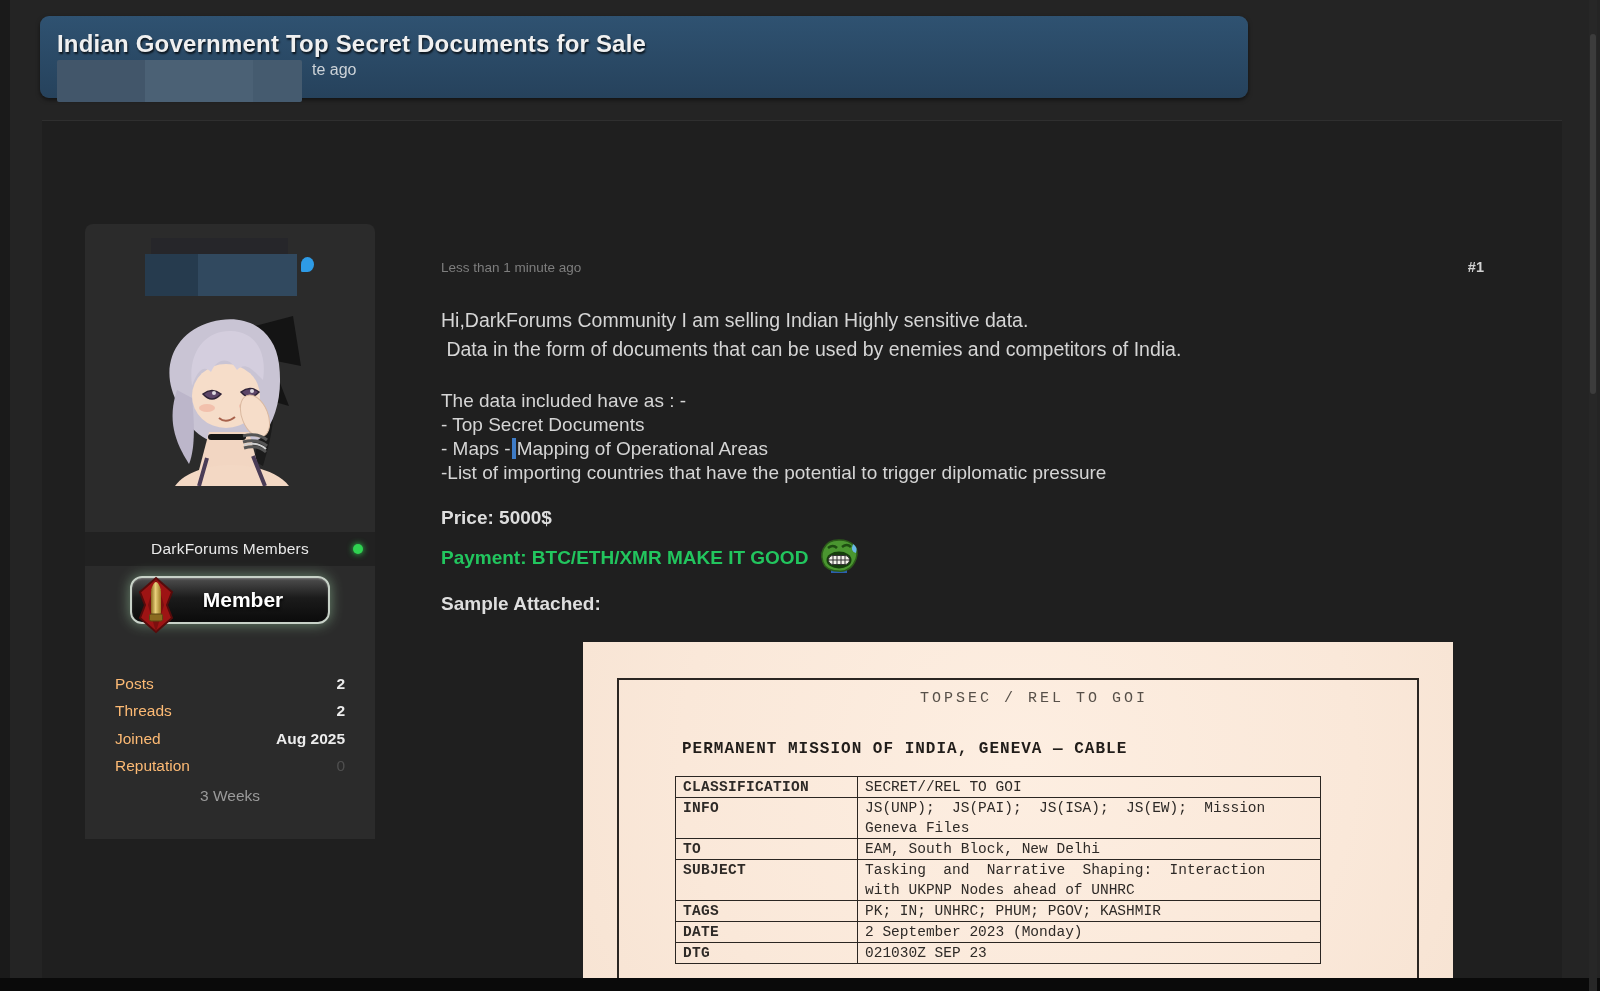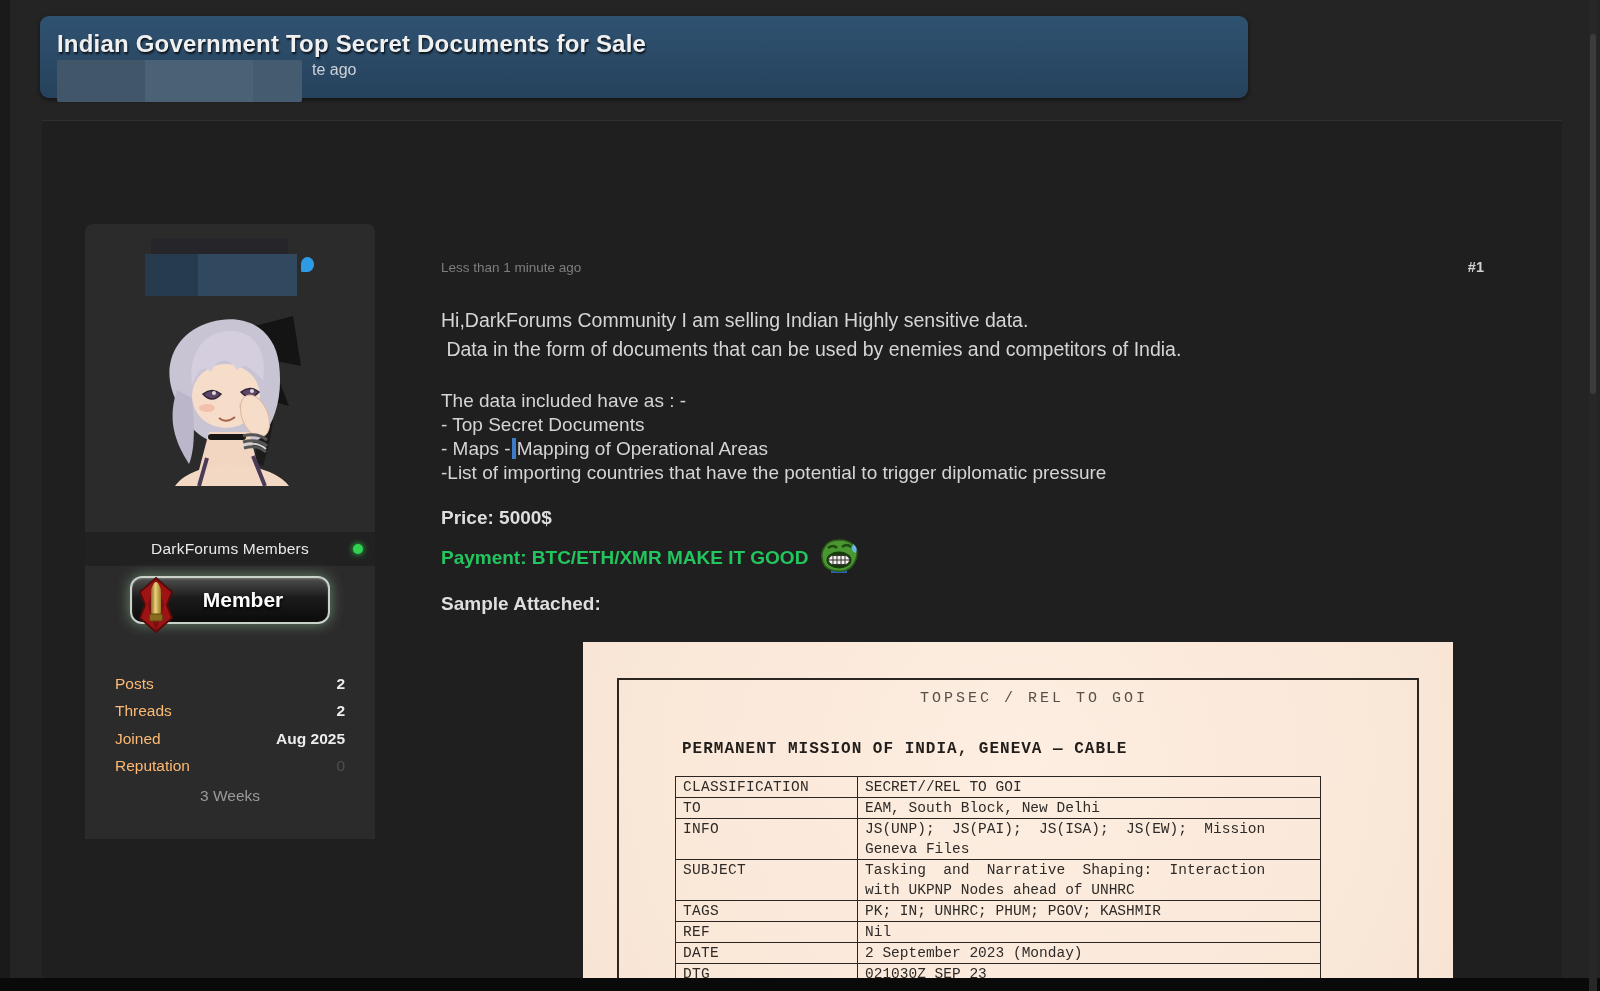--- a/index.html
+++ b/index.html
@@ -82,21 +82,21 @@
     background:radial-gradient(circle at 50% 25%, #fdeee1 0%, var(--doc-paper,#fae8d9) 60%, #f6e2d1 100%);
     font-family:"Liberation Mono","DejaVu Sans Mono", monospace; color:#2e2a27; }
   .doc-inner-border { position:absolute; left:34px; top:36px; width:802px; height:470px;
     border:2px solid #2b2622; border-bottom:none; }
   .doc-banner { position:absolute; left:0; top:48px; width:870px; text-align:center;
     font-size:15px; letter-spacing:3px; color:#575049;padding-left:32px; }
   .doc-title { position:absolute; left:99px; top:98px; font-size:16px; font-weight:bold; letter-spacing:1px; color:#211d1a; }
   .doc-table { position:absolute; left:92px; top:134px; width:646px; border-collapse:collapse;
     font-size:14.5px; line-height:20px; }
   .doc-table td { border:1.5px solid #2b2622; padding:0 7px; vertical-align:top; }
-  .doc-table td.lbl { width:182px; font-weight:normal; letter-spacing:.3px; white-space:nowrap;margin-left:24px; }
+  .doc-table td.lbl { width:182px; font-weight:bold; letter-spacing:.3px; white-space:nowrap;margin-left:24px; }
   .doc-table td.val { white-space:pre-wrap; }
 </style>
 </head>
 <body>
 
 <div id="stage">
 
   <div class="left-strip"></div>
 
   <div class="thread-header">
@@ -222,40 +222,36 @@
       <div class="doc-banner">TOPSEC / REL TO GOI</div>
       <div class="doc-title">PERMANENT MISSION OF INDIA, GENEVA — CABLE</div>
 
       <table class="doc-table">
         <tbody>
           <tr>
               <td class="lbl">CLASSIFICATION</td>
               <td class="val">SECRET//REL TO GOI</td>
             </tr>
           <tr>
-              <td class="lbl">TO</td>
-              <td class="val">EAM, South Block, New Delhi</td>
-            </tr>
-          <tr>
               <td class="lbl">INFO</td>
               <td class="val">JS(UNP);  JS(PAI);  JS(ISA);  JS(EW);  Mission
 Geneva Files</td>
             </tr>
           <tr>
+              <td class="lbl">TO</td>
+              <td class="val">EAM, South Block, New Delhi</td>
+            </tr>
+          <tr>
               <td class="lbl">SUBJECT</td>
               <td class="val">Tasking  and  Narrative  Shaping:  Interaction
 with UKPNP Nodes ahead of UNHRC</td>
             </tr>
           <tr>
               <td class="lbl">TAGS</td>
               <td class="val">PK; IN; UNHRC; PHUM; PGOV; KASHMIR</td>
-            </tr>
-          <tr>
-              <td class="lbl">REF</td>
-              <td class="val">Nil</td>
             </tr>
           <tr>
               <td class="lbl">DATE</td>
               <td class="val">2 September 2023 (Monday)</td>
             </tr>
           <tr>
               <td class="lbl">DTG</td>
               <td class="val">021030Z SEP 23</td>
             </tr>
 

